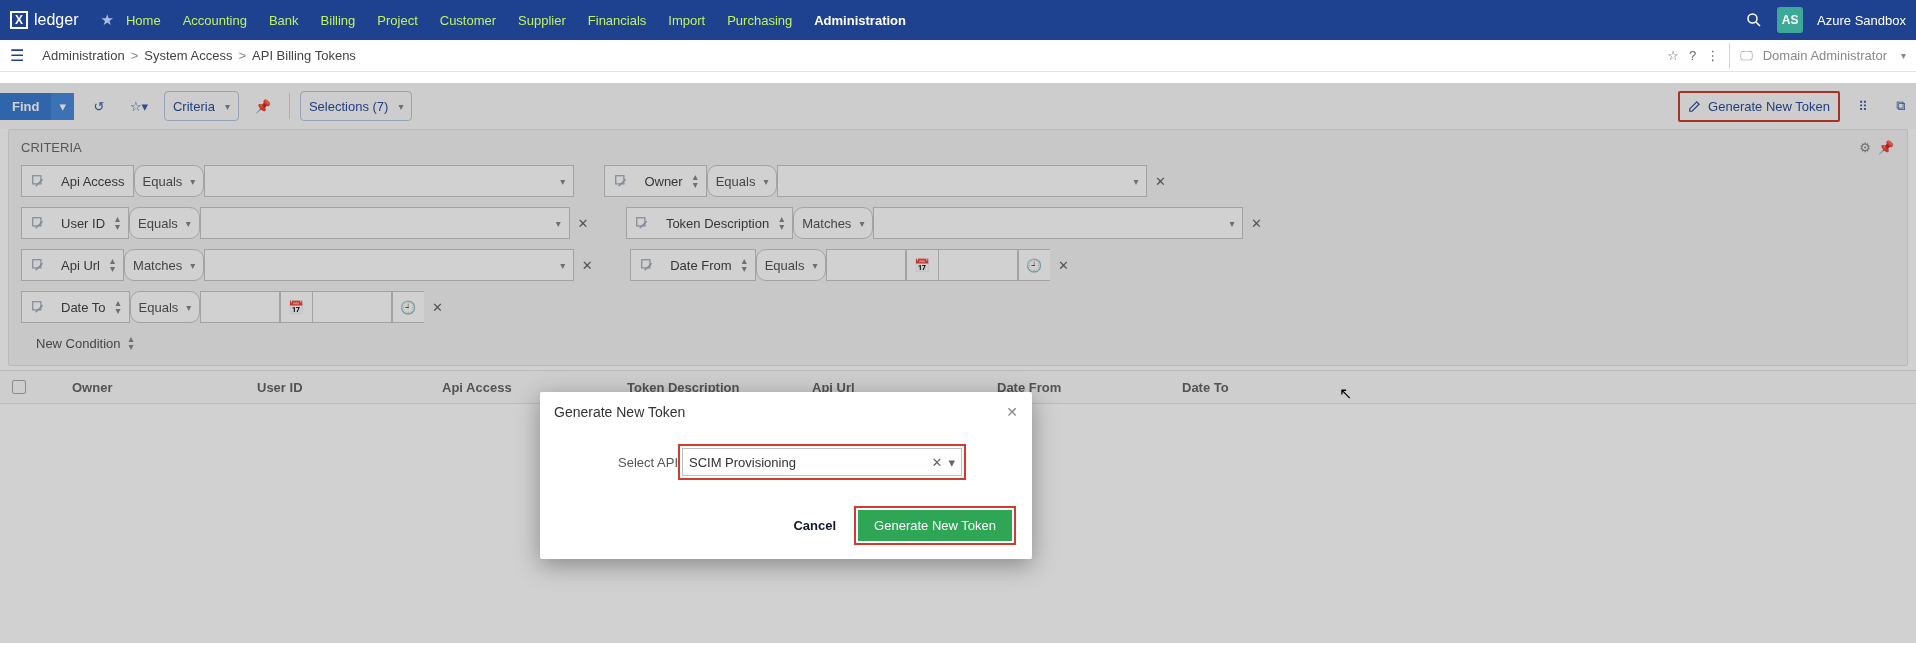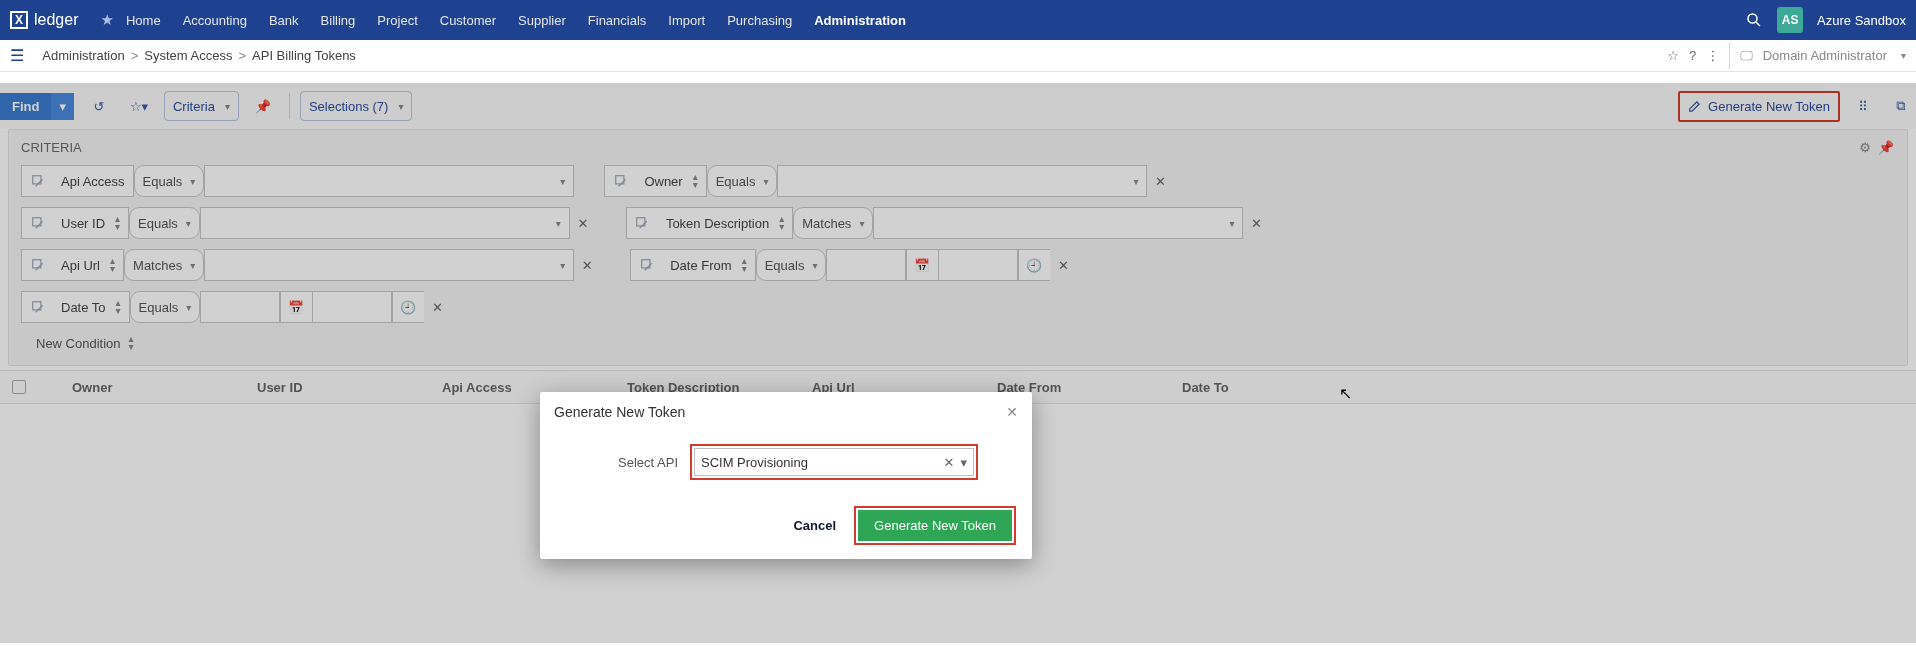--- a/index.html
+++ b/index.html
@@ -5,21 +5,21 @@
     * { box-sizing: border-box; margin: 0; padding: 0; }
     body { font-family: "Segoe UI", Arial, sans-serif; font-size: 13px; color: #333; background: #fff; width: 1916px; height: 660px; overflow: hidden; position: relative; }
 
     
     .topnav { background: #1e4290; height: 40px; display: flex; align-items: center; padding: 0 10px; color: #d8e0f3; }
     .logo { display: flex; align-items: center; gap: 6px; margin-right: 10px; color:#fff;}
     .logo-icon { width:18px; height:18px; border:2px solid #fff; display:inline-flex; align-items:center; justify-content:center; font-weight:bold; font-size:12px;}
     .logo-text { color:#fff; font-size:16px; }
     .star-nav { color:#aebbe1; margin: 0 12px; font-size:15px;}
     .nav-items { display:flex; gap:22px; }
-    .nav-item { color:#e5e5e5; cursor:pointer; }
+    .nav-item { color:#bef264; cursor:pointer; }
     .nav-item.active { color:#fff; font-weight:600; }
     .topnav-right { margin-left:auto; display:flex; align-items:center; gap:14px; color:#fff;}
     .avatar-box { background:#3da998; color:#fff; width:26px; height:26px; display:flex; align-items:center; justify-content:center; border-radius:3px; font-size:12px; font-weight:600;}
     .tenant { color:#fff; }
 
     
     .breadcrumb-bar { height:32px; border-bottom:1px solid #e3e3e3; display:flex; align-items:center; padding:0 10px; }
     .hamburger { color:#1e4290; font-size:16px; margin-right:18px; }
     .breadcrumb { color:#444; display:flex; gap:6px; align-items:center;}
     .breadcrumb .sep { color:#888; }
@@ -65,21 +65,21 @@
     .grid-header { display:flex; align-items:center; border-top:1px solid #e3e3e3; border-bottom:1px solid #e3e3e3; height:34px; background:#fcfcfc; padding:0 12px; color:#666; font-weight:600; margin-top:4px;}
     .grid-chk { width:60px; display:flex; align-items:center;}
     .grid-chk .cb { width:14px; height:14px; border:1px solid #aaa; border-radius:2px; }
     .grid-col { flex:0 0 auto; }
     .col-owner{width:185px;} .col-user{width:185px;} .col-api{width:185px;} .col-desc{width:185px;} .col-url{width:185px;} .col-from{width:185px;} .col-to{width:185px;}
 
     
     .modal { position:absolute; top:392px; left:540px; width:492px; background:#fff; box-shadow:0 6px 24px rgba(0,0,0,0.35); z-index:20; border-radius:2px; }
     .modal-header { display:flex; align-items:center; padding:12px 14px 10px; font-size:14px; color:#333;}
     .modal-header .close { margin-left:auto; color:#888; cursor:pointer; }
-    .modal-body { padding:14px 18px 8px; display:flex; align-items:center; gap:12px;}
+    .modal-body { padding:14px 18px 8px; display:flex; align-items:center; }
     .modal-label { color:#555; width:120px; text-align:right;}
     .select-wrap { border:2px solid #d33b2e; padding:2px; }
     .select-inner { border:1px solid #bfbfbf; height:28px; width:280px; display:flex; align-items:center; padding:0 6px; gap:6px; color:#333;}
     .select-inner .clear { margin-left:auto; color:#666; cursor:pointer;}
     .select-inner .dd { color:#666; }
     .modal-footer { display:flex; justify-content:flex-end; gap:18px; padding:18px 16px 14px; align-items:center;}
     .cancel-btn { color:#0f172a; font-weight:600; cursor:pointer; }
     .gen-btn-wrap { border:2px solid #d33b2e; padding:2px; }
     .gen-btn { background:#2ea655; color:#fff; padding:8px 16px; border:none; cursor:pointer; font-size:13px;}
 

